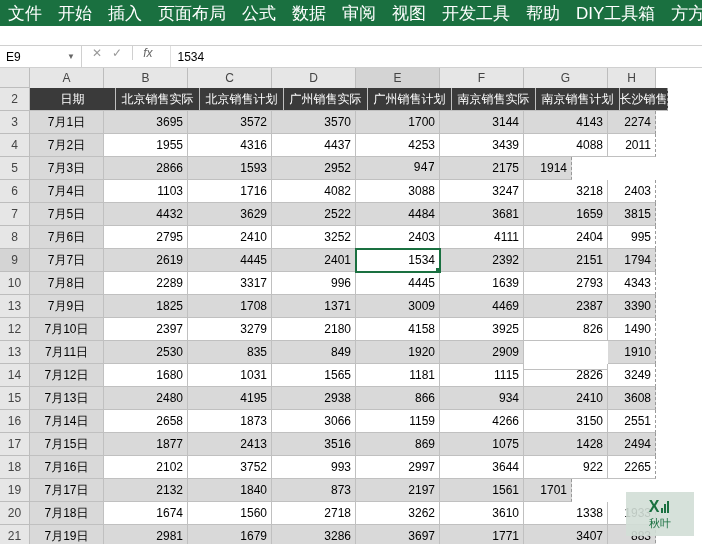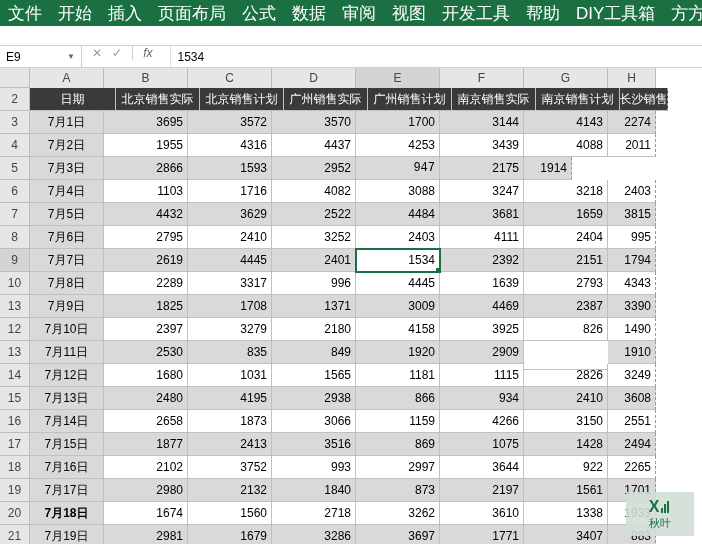--- a/index.html
+++ b/index.html
@@ -280,31 +280,30 @@
         <div class="cell right" style="width: 84px;">3752</div>
         <div class="cell right" style="width: 84px;">993</div>
         <div class="cell right" style="width: 84px;">2997</div>
         <div class="cell right" style="width: 84px;">3644</div>
         <div class="cell right" style="width: 84px;">922</div>
         <div class="cell right truncated" style="width: 48px;">2265</div>
       </div>
       <div class="data-row">
         <div class="row-hdr" style="height: 23px;">19</div>
         <div class="cell date" style="width: 74px;">7月17日</div>
-        <div class="cell right alt" style="width: 84px;">2980</div>
         <div class="cell right alt" style="width: 84px;">2132</div>
         <div class="cell right alt" style="width: 84px;">1840</div>
         <div class="cell right alt" style="width: 84px;">873</div>
         <div class="cell right alt" style="width: 84px;">2197</div>
         <div class="cell right alt" style="width: 84px;">1561</div>
         <div class="cell right alt truncated" style="width: 48px;">1701</div>
       </div>
       <div class="data-row">
         <div class="row-hdr" style="height: 23px;">20</div>
-        <div class="cell date" style="width: 74px; font-weight: bold;">7月18日</div>
+        <div class="cell date" style="width: 74px;">7月18日</div>
         <div class="cell right" style="width: 84px;">1674</div>
         <div class="cell right" style="width: 84px;">1560</div>
         <div class="cell right" style="width: 84px;">2718</div>
         <div class="cell right" style="width: 84px;">3262</div>
         <div class="cell right" style="width: 84px;">3610</div>
         <div class="cell right" style="width: 84px;">1338</div>
         <div class="cell right truncated" style="width: 48px;">1933</div>
       </div>
       <div class="data-row">
         <div class="row-hdr" style="height: 23px;">21</div>

